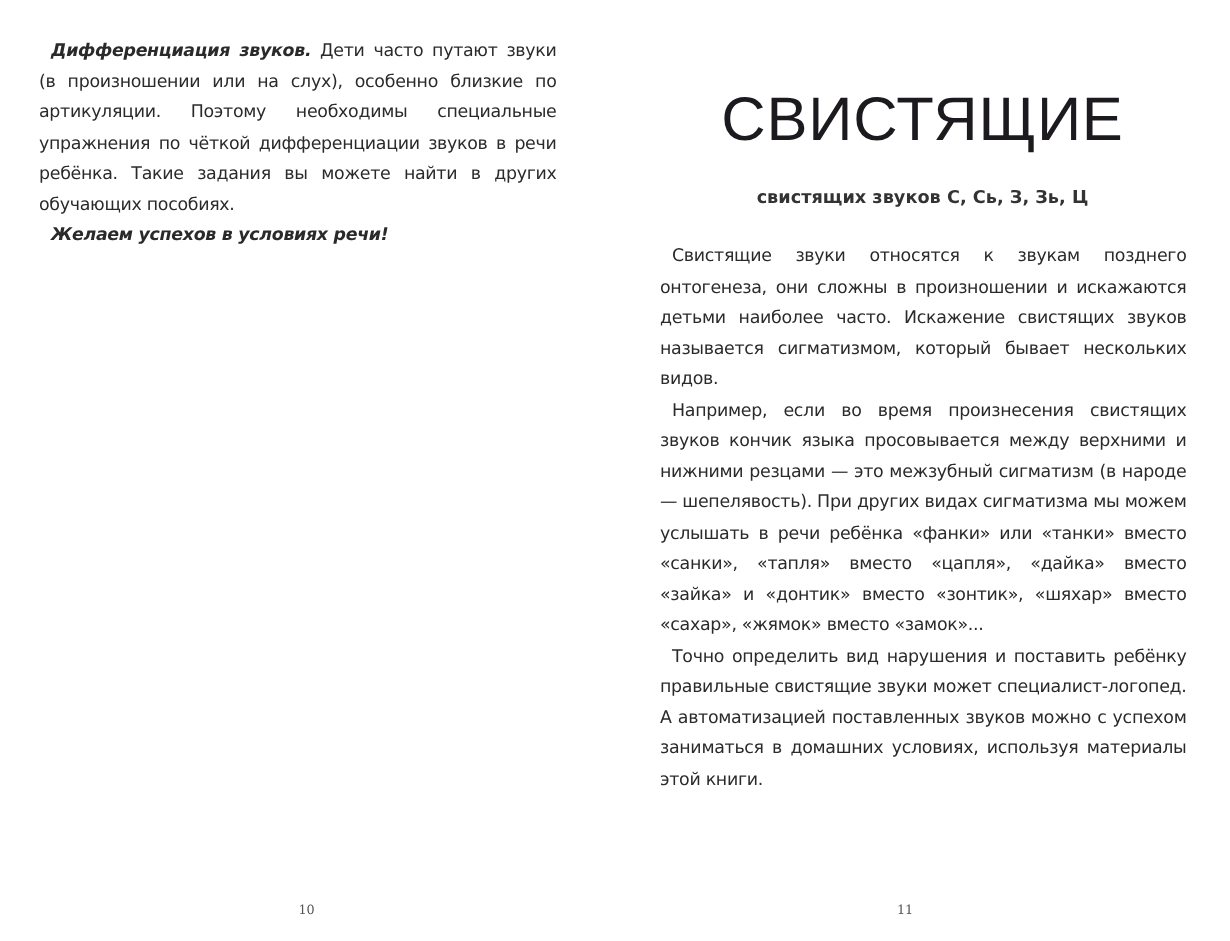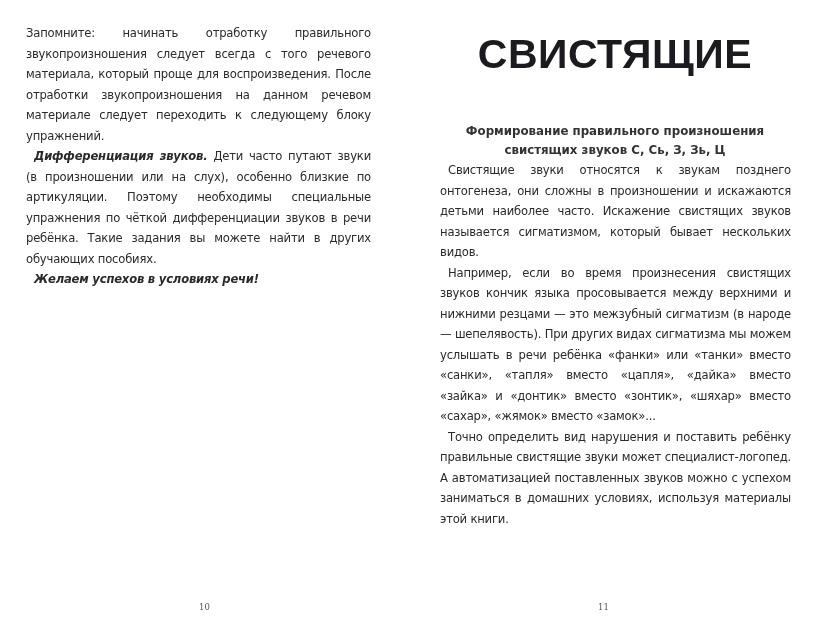--- a/index.html
+++ b/index.html
@@ -9,52 +9,50 @@
   }
   .page { position: absolute; top: 0; height: 627px; }
   .page-left { left: 0; width: 410px; }
   .page-right { left: 410px; width: 410px; }
   .text-block { position: absolute; font-size: 11.6px; line-height: 20.5px; letter-spacing: -0.2px; }
   .left-text { left: 26px; top: 23px; width: 345px; }
   .para { margin: 0; text-align: justify; text-align-last: left; }
   .indent { text-indent: 8px; }
   .bold-ital { font-style: italic; font-weight: bold; }
   .title {
-    position: absolute; left: 0; width: 410px; top: 31px; text-align: center;
-    font-family: "Liberation Sans", sans-serif; font-weight: bold; font-size: 41px;
+    position: absolute; left: 0; width: 410px; top: 56px; text-align: center;
+    font-family: "Liberation Sans", sans-serif; font-weight: normal; font-size: 41px;
     color: #1c1a1f; letter-spacing: 0.5px;
   }
   .subtitle {
     position: absolute; left: 0; width: 410px; top: 122px; text-align: center;
     font-size: 11.8px; line-height: 19px; font-weight: bold; color: #333;
   }
   .right-text { left: 30px; top: 160px; width: 351px; }
   .right-note { left: 30px; top: 430px; width: 351px; }
   .page-num {
     position: absolute; top: 602px; font-family: "DejaVu Serif", serif; font-size: 8.5px; color: #555;
   }
   .pn-left { left: 199px; text-align: right; }
   .pn-right { left: 188px; }
 </style>
 </head>
 <body>
 
 <div class="page page-left">
   <div class="text-block left-text">
-    <p class="para">Запомните: начинать отработку правильного звукопроизношения следует всегда с того речевого материала, который проще для воспроизведения. После отработки звукопроизношения на данном речевом материале следует переходить к следующему блоку упражнений.</p>
     <p class="para indent"><span class="bold-ital">Дифференциация звуков.</span><span> Дети часто путают звуки (в произношении или на слух), особенно близкие по артикуляции. Поэтому необходимы специальные упражнения по чёткой дифференциации звуков в речи ребёнка. Такие задания вы можете найти в других обучающих пособиях.</span></p>
     <p class="para indent bold-ital">Желаем успехов в условиях речи!</p>
   </div>
   <div class="page-num pn-left">10</div>
 </div>
 
 <div class="page page-right">
   <div class="title">СВИСТЯЩИЕ</div>
   <div class="subtitle">
-    <div>Формирование правильного произношения</div>
     <div>свистящих звуков С, Сь, З, Зь, Ц</div>
   </div>
   <div class="text-block right-text">
     <p class="para indent">Свистящие звуки относятся к звукам позднего онтогенеза, они сложны в произношении и искажаются детьми наиболее часто. Искажение свистящих звуков называется сигматизмом, который бывает нескольких видов.</p>
     <p class="para indent">Например, если во время произнесения свистящих звуков кончик языка просовывается между верхними и нижними резцами — это межзубный сигматизм (в народе — шепелявость). При других видах сигматизма мы можем услышать в речи ребёнка «фанки» или «танки» вместо «санки», «тапля» вместо «цапля», «дайка» вместо «зайка» и «донтик» вместо «зонтик», «шяхар» вместо «сахар», «жямок» вместо «замок»...</p>
     <p class="para indent">Точно определить вид нарушения и поставить ребёнку правильные свистящие звуки может специалист-логопед. А автоматизацией поставленных звуков можно с успехом заниматься в домашних условиях, используя материалы этой книги.</p>
   </div>
   <div class="page-num pn-right">11</div>
 </div>
 

